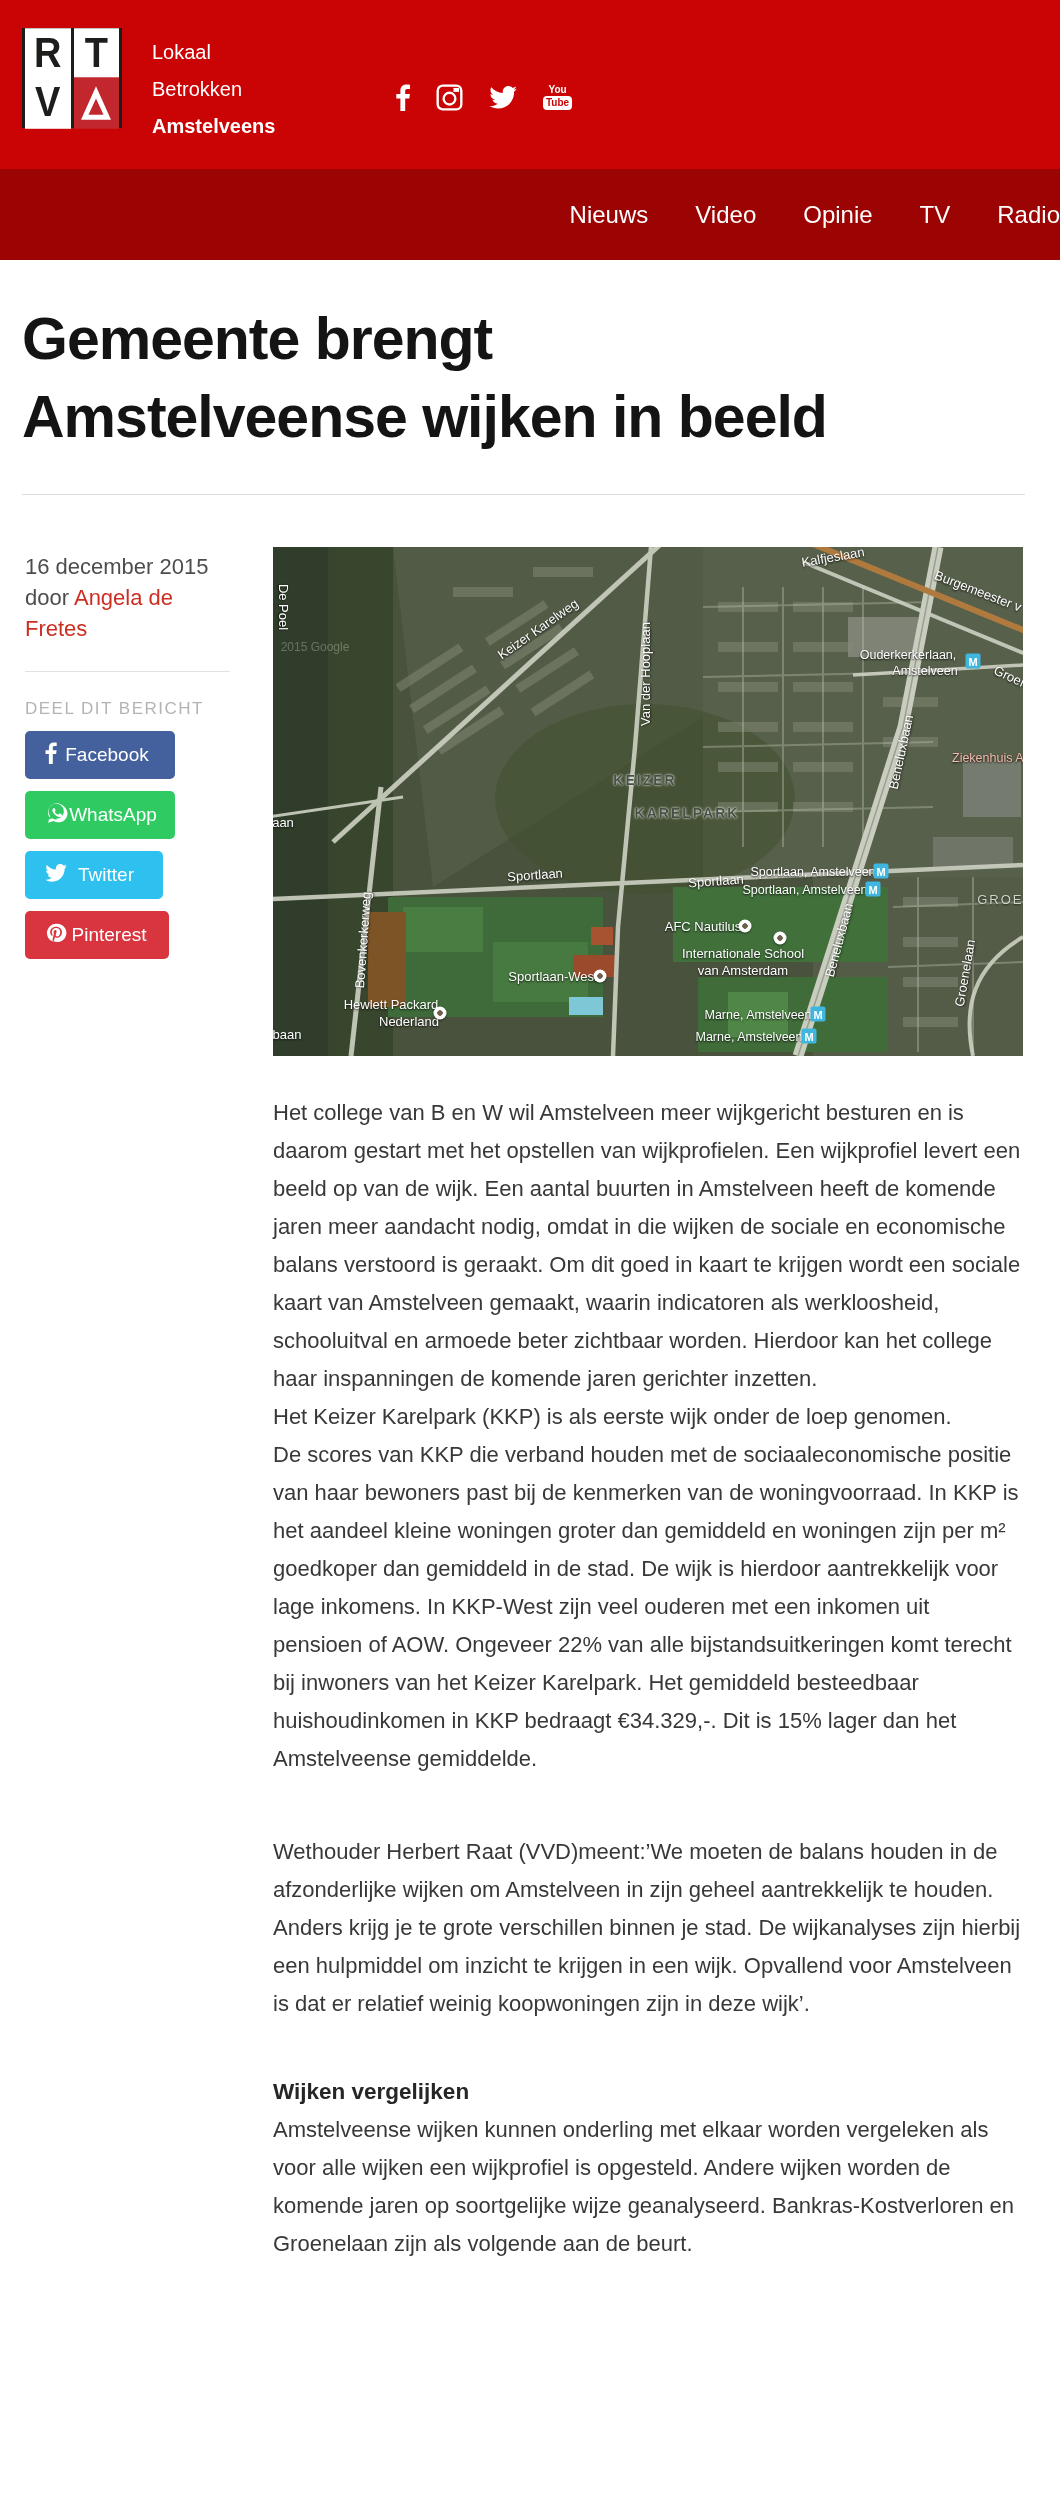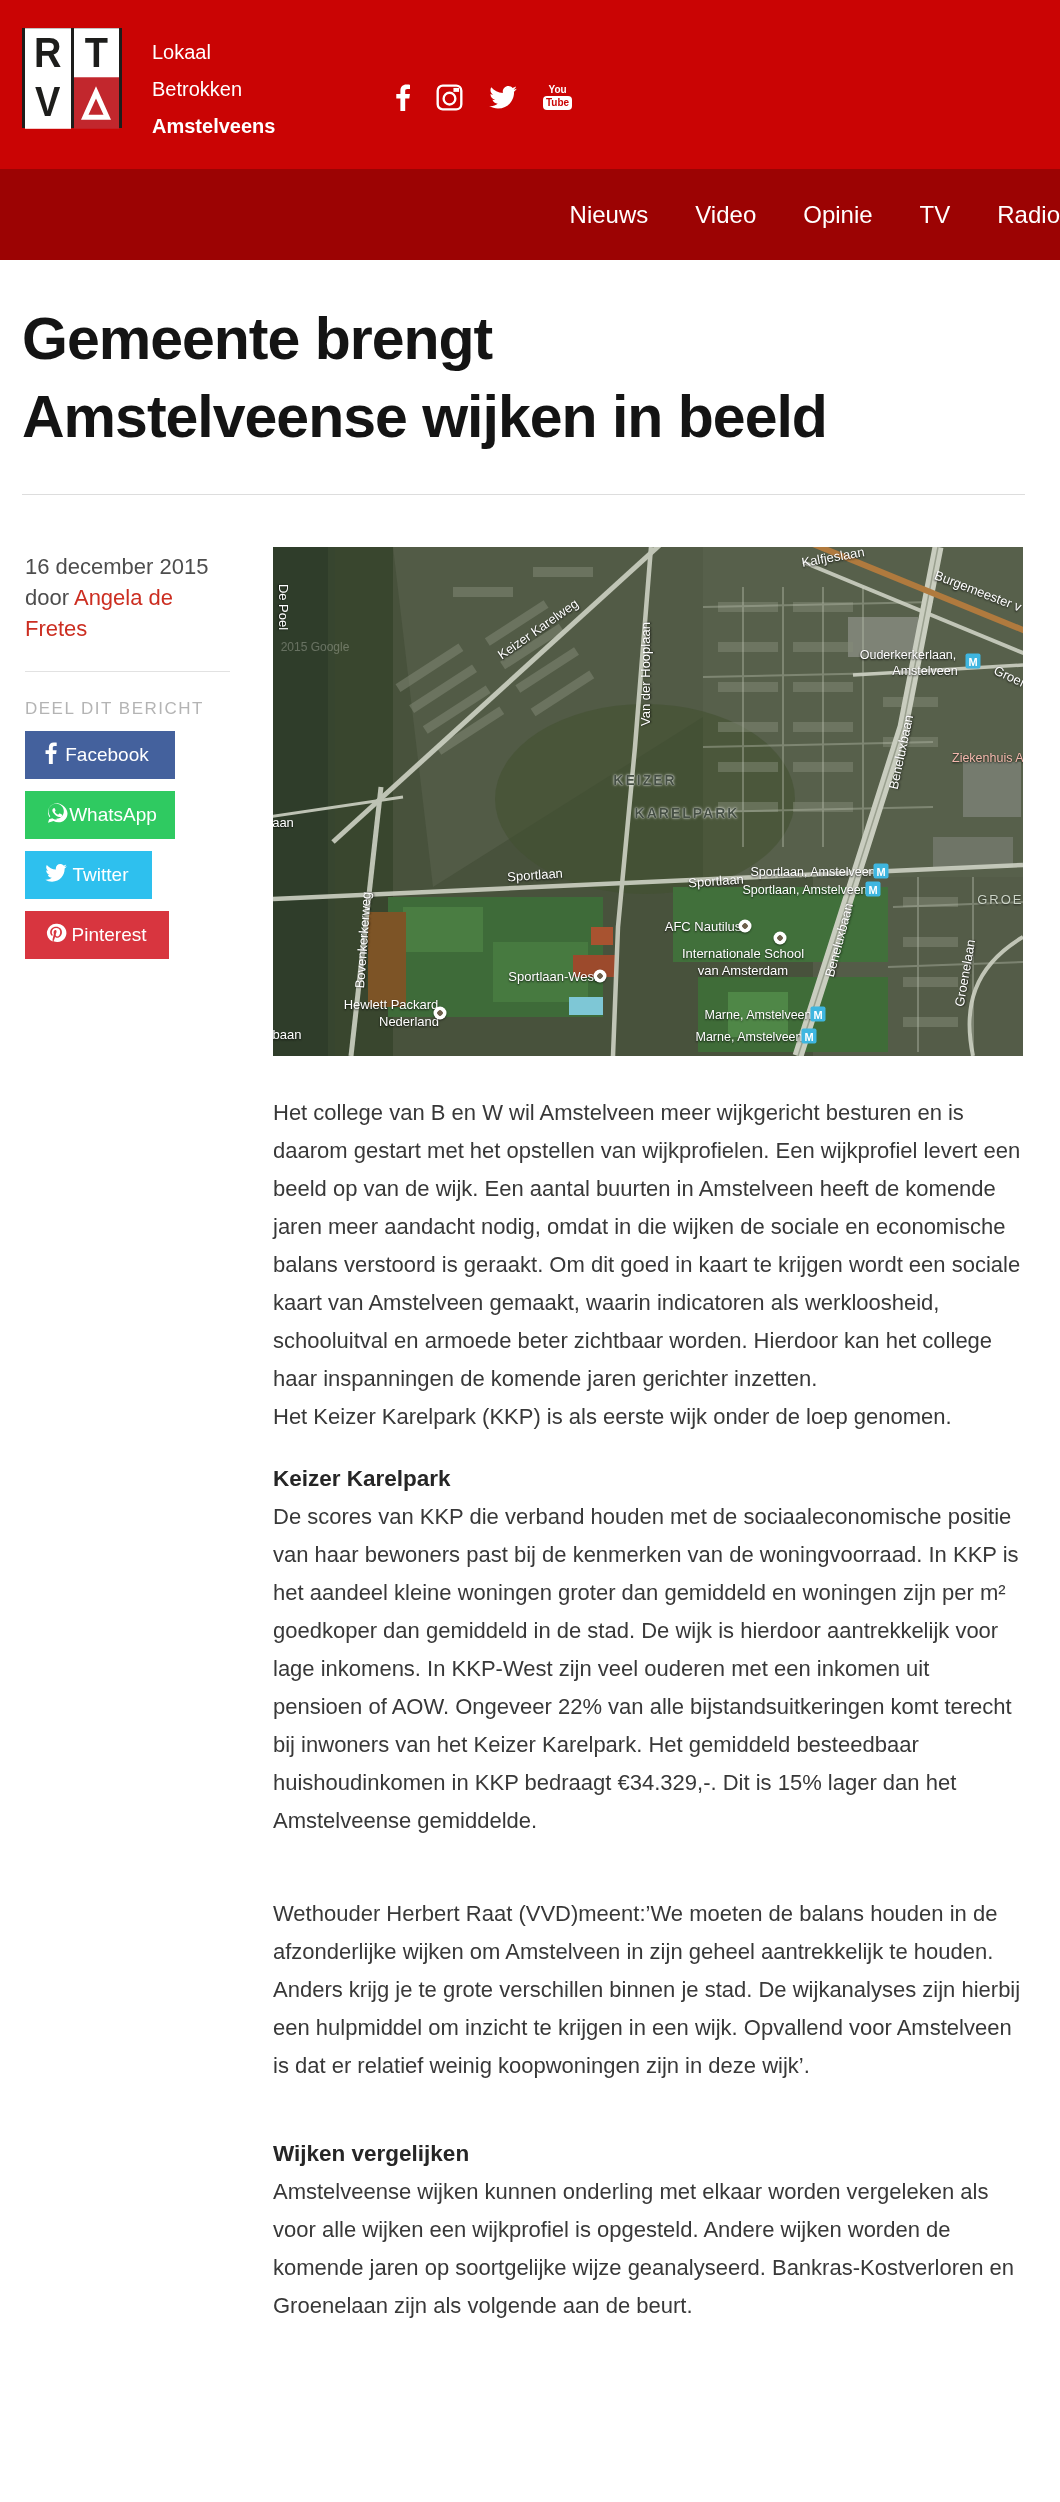--- a/index.html
+++ b/index.html
@@ -27,25 +27,25 @@
   h1{font-size:59px;line-height:78px;font-weight:bold;letter-spacing:-1px;color:#141414;margin:40px 0 38px 0;}
   hr.top-divider{border:none;border-top:1px solid #ddd;margin:0;}
   .article-row{display:flex;margin-top:52px;}
 
   
   aside{width:251px;flex:none;padding-left:3px;box-sizing:border-box;}
   .meta{font-size:22px;line-height:31px;color:#4d4d4d;width:205px;padding-top:4px;}
   .meta a{color:#cc2e21;text-decoration:none;cursor:pointer;}
   .side-hr{border:none;border-top:1px solid #e2e2e2;width:205px;margin:27px 0 0 0;}
   .share-heading{margin-top:27px;font-size:17px;letter-spacing:1.5px;color:#b4b4b4;}
-  .share-btn{display:flex;align-items:center;height:48px;border-radius:0;color:#fff;font-size:19px;margin-top:12px;padding-left:20px;box-sizing:border-box;cursor:pointer;border:none;}
+  .share-btn{display:flex;align-items:center;height:48px;border-radius:5px;color:#fff;font-size:19px;margin-top:12px;padding-left:20px;box-sizing:border-box;cursor:pointer;border:none;}
   .share-btn .lbl{flex:1;text-align:center;padding-right:12px;}
   .share-btn.fb{width:150px;background:#44619d;}
   .share-btn.wa{width:150px;background:#2fca61;}
-  .share-btn.tw{width:127px;background:#2ec0ee;}
+  .share-btn.tw{width:138px;background:#2ec0ee;}
   .share-btn.pin{width:144px;background:#d8353f;}
 
   
   .content{width:750px;}
   .map{position:relative;width:750px;height:509px;overflow:hidden;margin:0;background:#48523c;}
   .map svg{position:absolute;left:0;top:0;}
   .ml{position:absolute;white-space:nowrap;transform:translate(-50%,-50%) rotate(var(--r,0deg));z-index:3;}
   .ml.road{color:#fff;font-size:13px;text-shadow:0 1px 2px rgba(0,0,0,.85);}
   .ml.station{color:#fff;font-size:12.5px;text-shadow:0 1px 2px rgba(0,0,0,.9);}
   .ml.poi-label{color:#fff;font-size:13px;text-shadow:0 1px 2px rgba(0,0,0,.85);}
@@ -293,21 +293,20 @@
           <span class="ml poi" style="left: 167px; top: 466px; --r: 0deg;"></span>
           <span class="ml station" style="left: 485px; top: 468px; --r: 0deg;">Marne, Amstelveen</span>
           <span class="ml metro" style="left: 545px; top: 467px; --r: 0deg;">M</span>
           <span class="ml station" style="left: 476px; top: 490px; --r: 0deg;">Marne, Amstelveen</span>
           <span class="ml metro" style="left: 536px; top: 489px; --r: 0deg;">M</span>
           <span class="ml road" style="left: 14px; top: 487px; --r: 0deg;">baan</span>
         </figure>
 
       <p class="intro"><span>Het college van B en W wil Amstelveen meer wijkgericht besturen en is daarom gestart met het opstellen van wijkprofielen. Een wijkprofiel levert een beeld op van de wijk. Een aantal buurten in Amstelveen heeft de komende jaren meer aandacht nodig, omdat in die wijken de sociale en economische balans verstoord is geraakt. Om dit goed in kaart te krijgen wordt een sociale kaart van Amstelveen gemaakt, waarin indicatoren als werkloosheid, schooluitval en armoede beter zichtbaar worden. Hierdoor kan het college haar inspanningen de komende jaren gerichter inzetten.</span><br><span>Het Keizer Karelpark (KKP) is als eerste wijk onder de loep genomen.</span></p>
 
-      <h3>Keizer Karelpark</h3>
       <p>De scores van KKP die verband houden met de sociaaleconomische positie van haar bewoners past bij de kenmerken van de woningvoorraad. In KKP is het aandeel kleine woningen groter dan gemiddeld en woningen zijn per m² goedkoper dan gemiddeld in de stad. De wijk is hierdoor aantrekkelijk voor lage inkomens. In KKP-West zijn veel ouderen met een inkomen uit pensioen of AOW. Ongeveer 22% van alle bijstandsuitkeringen komt terecht bij inwoners van het Keizer Karelpark. Het gemiddeld besteedbaar huishoudinkomen in KKP bedraagt €34.329,-. Dit is 15% lager dan het Amstelveense gemiddelde.</p>
 
       <p class="quote">Wethouder Herbert Raat (VVD)meent:’We moeten de balans houden in de afzonderlijke wijken om Amstelveen in zijn geheel aantrekkelijk te houden. Anders krijg je te grote verschillen binnen je stad. De wijkanalyses zijn hierbij een hulpmiddel om inzicht te krijgen in een wijk. Opvallend voor Amstelveen is dat er relatief weinig koopwoningen zijn in deze wijk’.</p>
 
       <h3 class="second">Wijken vergelijken</h3>
       <p>Amstelveense wijken kunnen onderling met elkaar worden vergeleken als voor alle wijken een wijkprofiel is opgesteld. Andere wijken worden de komende jaren op soortgelijke wijze geanalyseerd. Bankras-Kostverloren en Groenelaan zijn als volgende aan de beurt.</p>
     </div>
   </div>
 </main>
 

